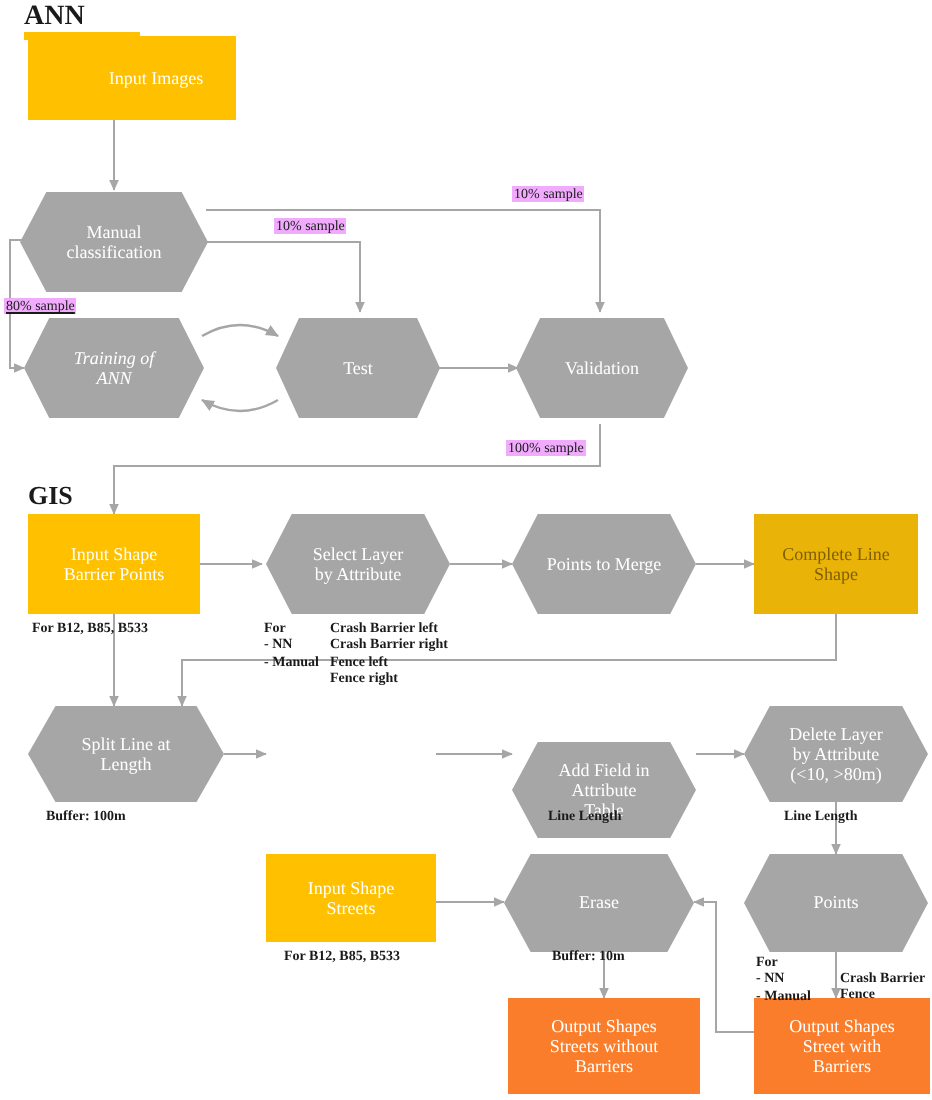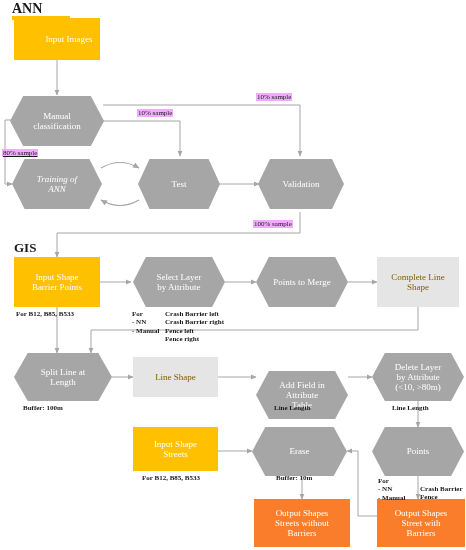--- a/index.html
+++ b/index.html
@@ -37,21 +37,21 @@
     white-space: pre-line;
     z-index: 3;
   }
   .rect { border-radius: 0; }
   .hex {
     background: #a6a6a6;
     clip-path: polygon(14% 0%, 86% 0%, 100% 50%, 86% 100%, 14% 100%, 0% 50%);
     color: #ffffff;
   }
   .amber  { background: #ffc000; color: #ffffff; }
-  .lyellow{ background: #e5e5e5; color: #7f6000; }
+  .lyellow{ background: #eab308; color: #7f6000; }
   .orange { background: #f97d2a; color: #ffffff; }
   .section-label {
     position: absolute;
     font-weight: bold;
     color: #1a1a1a;
     z-index: 4;
     font-family: "Liberation Serif", "DejaVu Serif", serif;
   }
   .ann-underline {
     position: absolute;
@@ -132,21 +132,21 @@
       <path d="M101,168 Q120,157 139,168"></path>
       <path d="M139,200 Q120,211 101,200"></path>
     </g>
   </svg>
 
   <div class="section-label" style="left:12px; top:1px; font-size:14px;">ANN</div>
   <div class="ann-underline" style="left:12px; top:16px; width:58px; height:4px;"></div>
 
   <div class="section-label" style="left:14px; top:240px; font-size:13px;">GIS</div>
 
-  <div class="node rect amber" style="left:14px; top:18px; width:86px; height:42px; font-size:9px;padding-left:24px;">Input Images</div>
+  <div class="node rect amber" style="left:14px; top:18px; width:104px; height:42px; font-size:9px;padding-left:24px;">Input Images</div>
 
   <div class="node hex" style="left:10px; top:96px; width:94px; height:50px; font-size:9px;">Manual
 classification</div>
 
   <div class="node hex" style="left:12px; top:159px; width:90px; height:50px; font-size:9px;font-style:italic;">Training of
 ANN</div>
 
   <div class="node hex" style="left:138px; top:159px; width:82px; height:50px; font-size:9px;">Test</div>
 
   <div class="node hex" style="left:258px; top:159px; width:86px; height:50px; font-size:9px;text-align:center;">Validation</div>
@@ -172,21 +172,20 @@
 
   <div class="node hex" style="left:256px; top:257px; width:92px; height:50px; font-size:9px;">Points to Merge</div>
 
   <div class="node rect lyellow" style="left:377px; top:257px; width:82px; height:50px; font-size:9px;">Complete Line
 Shape</div>
 
   <div class="node hex" style="left:14px; top:353px; width:98px; height:48px; font-size:9px;">Split Line at
 Length</div>
   <div class="note" style="left:23px; top:404px; font-size:7px;">Buffer: 100m</div>
 
-  <div class="node rect lyellow" style="left:133px; top:357px; width:85px; height:40px; font-size:9px;">Line Shape</div>
 
   <div class="node hex" style="left:256px; top:371px; width:92px; height:48px; font-size:9px;">Add Field in
 Attribute
 Table</div>
   <div class="note" style="left:274px; top:404px; font-size:7px;">Line Length</div>
 
   <div class="node hex" style="left:372px; top:353px; width:92px; height:48px; font-size:9px;">Delete Layer
 by Attribute
 (&lt;10, &gt;80m)</div>
   <div class="note" style="left:392px; top:404px; font-size:7px;">Line Length</div>

